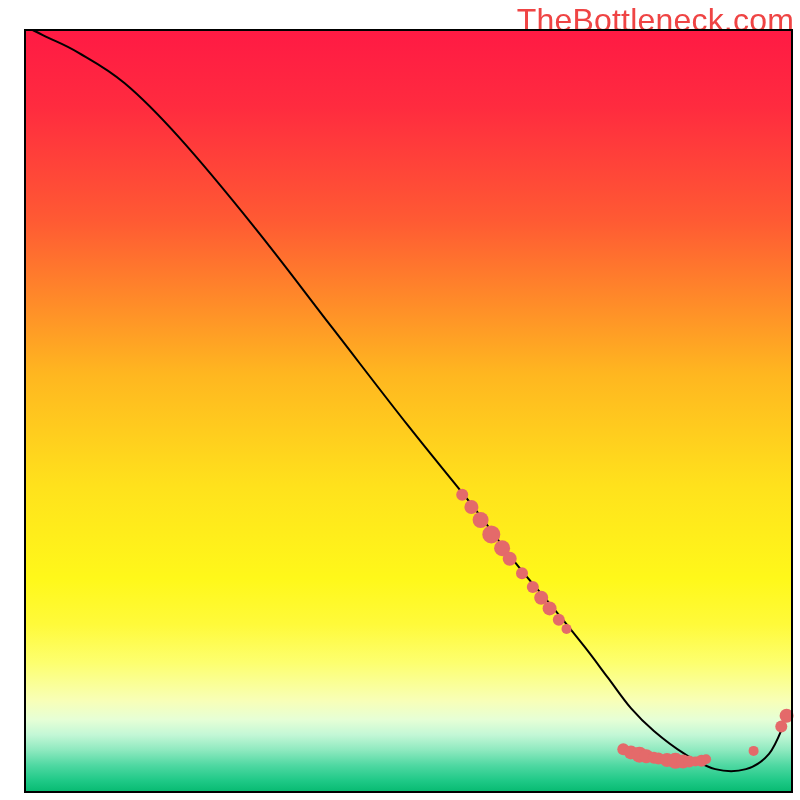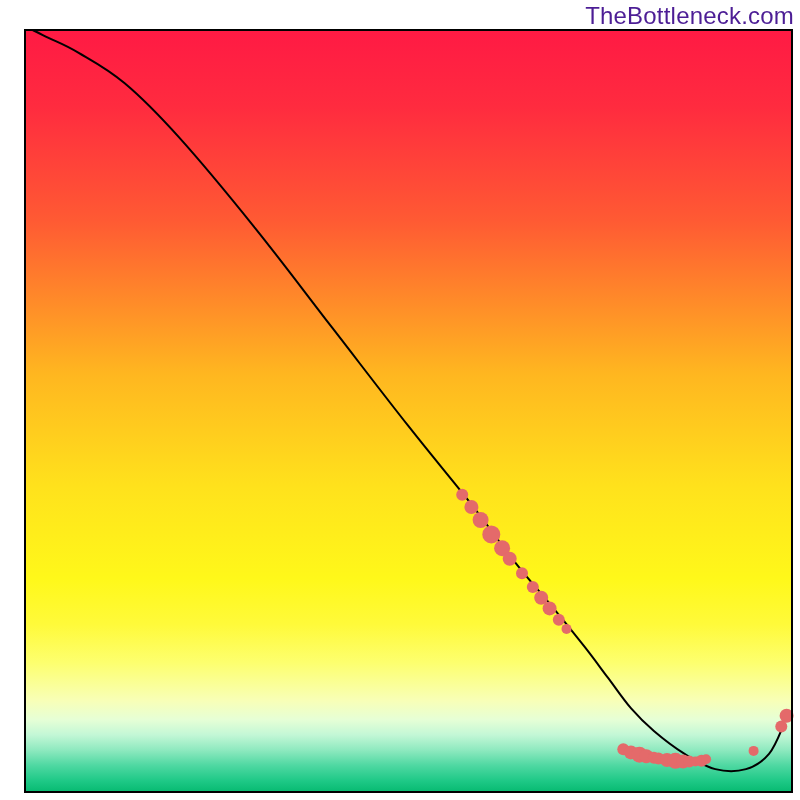--- a/index.html
+++ b/index.html
@@ -13,23 +13,23 @@
   }
   .chart-wrap {
     position: relative;
     width: 800px;
     height: 800px;
   }
   .watermark {
     position: absolute;
     top: 2px;
     right: 6px;
-    font-size: 24px;
+    font-size: 32px;
     font-weight: 500;
-    color: #4c1d95;
+    color: #ef4444;
     letter-spacing: 0.2px;
     user-select: none;
   }
   svg.plot {
     position: absolute;
     left: 0;
     top: 0;
   }
 </style>
 </head>

